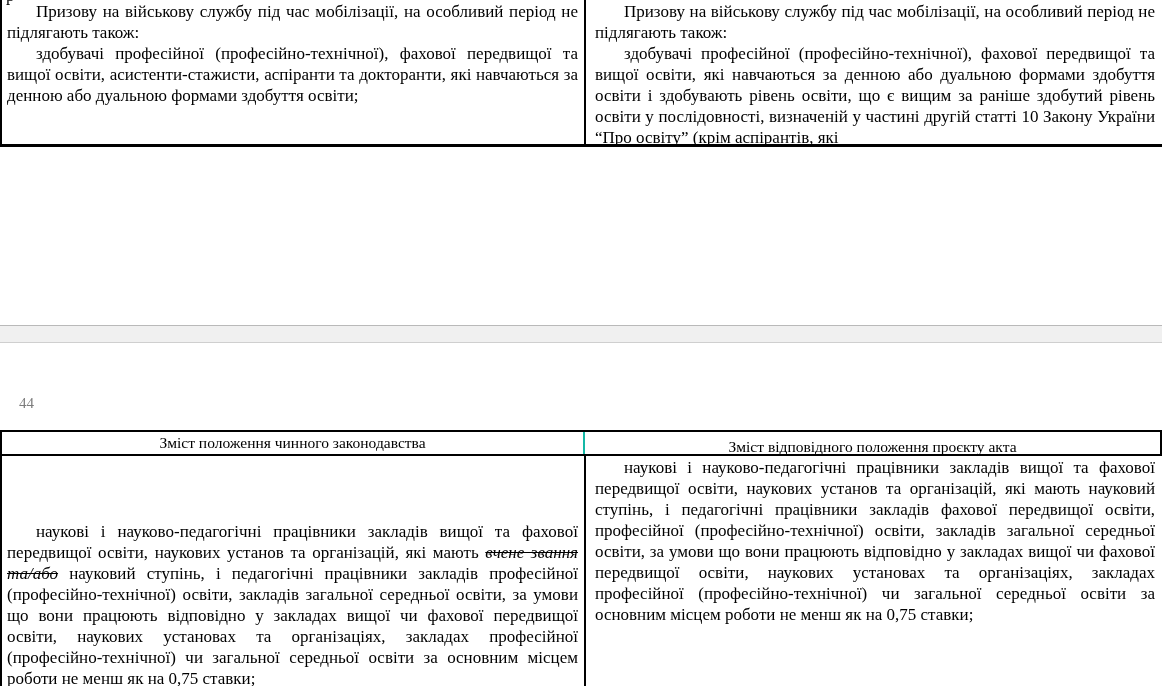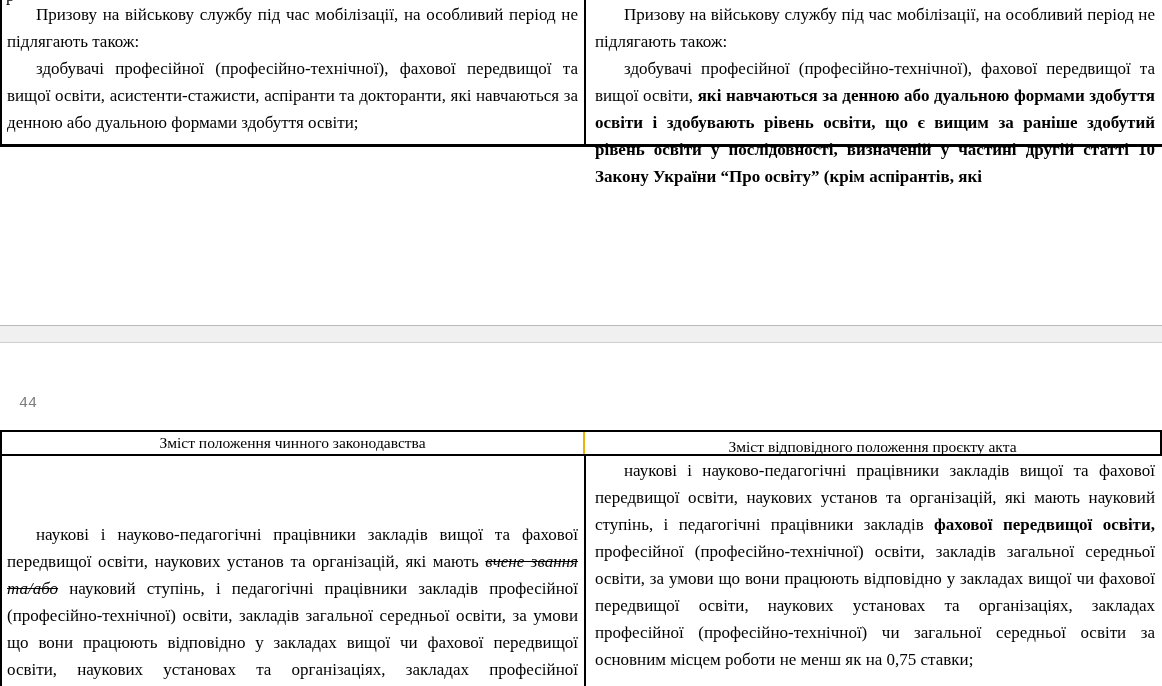--- a/index.html
+++ b/index.html
@@ -29,60 +29,60 @@
   .table-top .cell-right {
     flex: 1;
     padding: 1px 7px 0 9px;
   }
   .cut-fragment {
     position: absolute; left: 6px; top: -14px;
     font-size: 17px; color: #000;
   }
 
   
-  .doc-text { font-size: 17px; line-height: 27px; color: #000; text-align: justify; }
+  .doc-text { font-size: 17px; line-height: 21px; color: #000; text-align: justify; }
   .doc-text p.para { margin: 0; }
   .doc-text p.indent { text-indent: 29px; }
   .r-normal { }
   .r-italic { }
-  .r-bold { font-weight: bold; }
+  .r-bold { font-weight: normal; }
   .r-strike-italic { font-style: italic; text-decoration: line-through; }
 
   
   .page-separator {
     position: absolute; left: 0; top: 325px; width: 1162px; height: 16px;
     background: #f0f0f0;
     border-top: 1px solid #b9b9b9;
     border-bottom: 1px solid #cfcfcf;
   }
 
   
   .page-bottom {
     position: absolute; left: 0; top: 343px; width: 1162px; height: 343px;
     background: #ffffff; overflow: hidden;
   }
   .page-number {
     position: absolute; left: 19px; top: 52px;
-    font-family: Liberation Mono, monospace;
+    font-family: Liberation Serif, serif;
     font-size: 15px; color: #7d7d7d;
   }
   .table-bottom {
     position: absolute; left: 0; top: 87px; width: 1160px; height: 260px;
     border-left: 2px solid #000;
     border-top: 2px solid #000;
   }
   .table-bottom .thead {
     display: flex; height: 22px;
     border-bottom: 2px solid #000;
   }
   .table-bottom .th {
     font-size: 15.5px; line-height: 22px; text-align: center;
     color: #000; overflow: hidden; white-space: nowrap;
   }
-  .table-bottom .th-left { width: 571px; border-right: 2px solid #eab308; padding: 0 5px; }
+  .table-bottom .th-left { width: 571px; border-right: 2px solid #14b8a6; padding: 0 5px; }
   .table-bottom .th-right { flex: 1; border-right: 2px solid #000; padding: 4px 5px; }
   .table-bottom .tbody { display: flex; height: 236px; }
   .table-bottom .cell-left {
     width: 571px; border-right: 2px solid #000;
     padding: 65px 6px 0 5px;
   }
   .table-bottom .cell-right {
     flex: 1;
     padding: 1px 7px 0 9px;
   }

